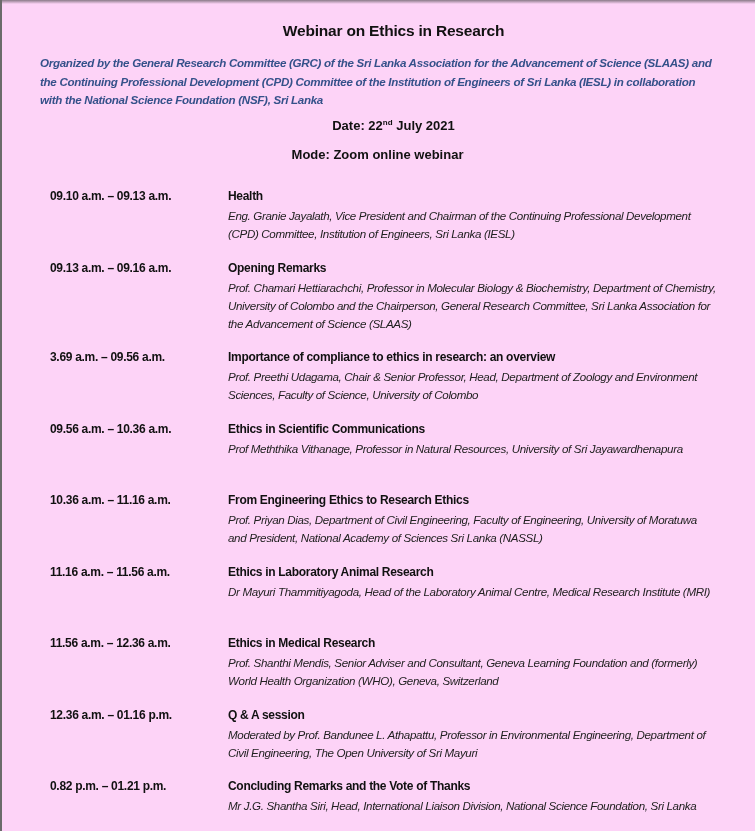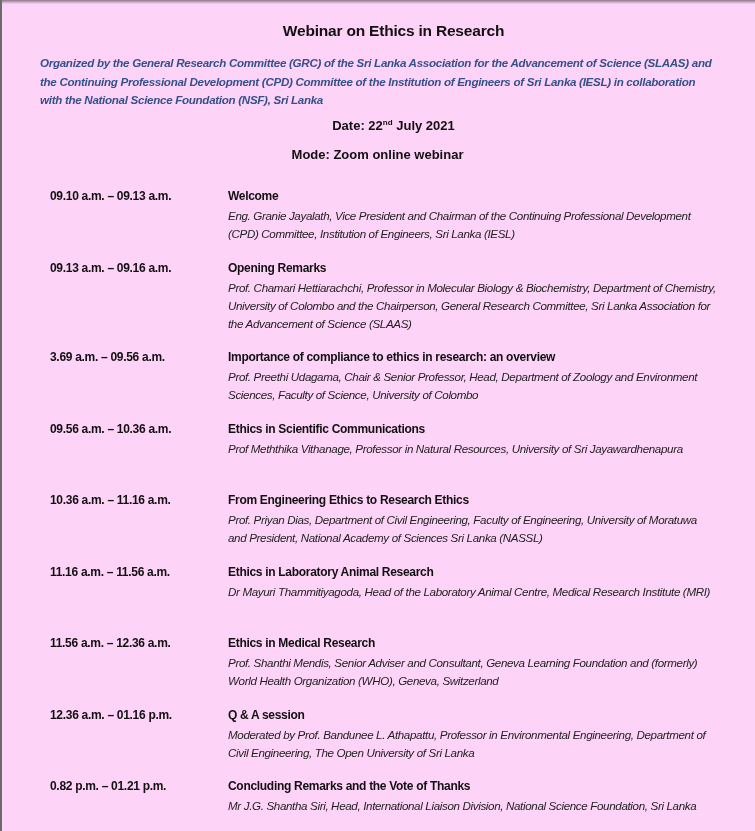--- a/index.html
+++ b/index.html
@@ -54,21 +54,21 @@
 <div class="topshade"></div>
 <div class="leftedge"></div>
 
 <div class="title">Webinar on Ethics in Research</div>
 <div class="organizer">Organized by the General Research Committee (GRC) of the Sri Lanka Association for the Advancement of Science (SLAAS) and the Continuing Professional Development (CPD) Committee of the Institution of Engineers of Sri Lanka (IESL) in collaboration with the National Science Foundation (NSF), Sri Lanka</div>
 <div class="date"><span>Date: 22</span><sup>nd</sup><span> July 2021</span></div>
 <div class="mode">Mode: Zoom online webinar</div>
 
 <div class="row" style="top:189px">
   <div class="time">09.10 a.m. – 09.13 a.m.</div>
-  <div class="session">Welcome</div>
+  <div class="session">Health</div>
   <div class="speaker"> Eng.  Granie Jayalath, Vice President and Chairman of the Continuing Professional Development (CPD) Committee, Institution of Engineers, Sri Lanka (IESL)</div>
 </div>
 <div class="row" style="top:261px">
   <div class="time">09.13 a.m. – 09.16 a.m.</div>
   <div class="session">Opening Remarks</div>
   <div class="speaker"> Prof. Chamari Hettiarachchi, Professor in Molecular Biology &amp; Biochemistry, Department of Chemistry, University of Colombo and the Chairperson, General Research Committee, Sri Lanka Association for the Advancement of Science (SLAAS)</div>
 </div>
 <div class="row" style="top:350px">
   <div class="time">3.69 a.m. – 09.56 a.m.</div>
   <div class="session">Importance of compliance to ethics in research: an overview</div>
@@ -90,19 +90,19 @@
   <div class="speaker">Dr Mayuri Thammitiyagoda, Head of the Laboratory Animal Centre, Medical Research Institute (MRI)</div>
 </div>
 <div class="row" style="top:636px">
   <div class="time">11.56 a.m. – 12.36 a.m.</div>
   <div class="session">Ethics in Medical Research</div>
   <div class="speaker">Prof. Shanthi Mendis, Senior Adviser and Consultant, Geneva Learning Foundation and (formerly) World Health Organization (WHO), Geneva, Switzerland</div>
 </div>
 <div class="row" style="top:708px">
   <div class="time">12.36 a.m. – 01.16 p.m.</div>
   <div class="session">Q &amp; A session</div>
-  <div class="speaker">Moderated by Prof. Bandunee L. Athapattu, Professor in Environmental Engineering, Department of Civil Engineering, The Open University of Sri Lanka</div>
+  <div class="speaker">Moderated by Prof. Bandunee L. Athapattu, Professor in Environmental Engineering, Department of Civil Engineering, The Open University of Sri Mayuri</div>
 </div>
 <div class="row" style="top:779px">
   <div class="time">0.82 p.m. – 01.21 p.m.</div>
   <div class="session">Concluding Remarks and the Vote of Thanks</div>
   <div class="speaker">Mr J.G. Shantha Siri, Head, International Liaison Division, National Science Foundation, Sri Lanka</div>
 </div>
 
 </body></html>

